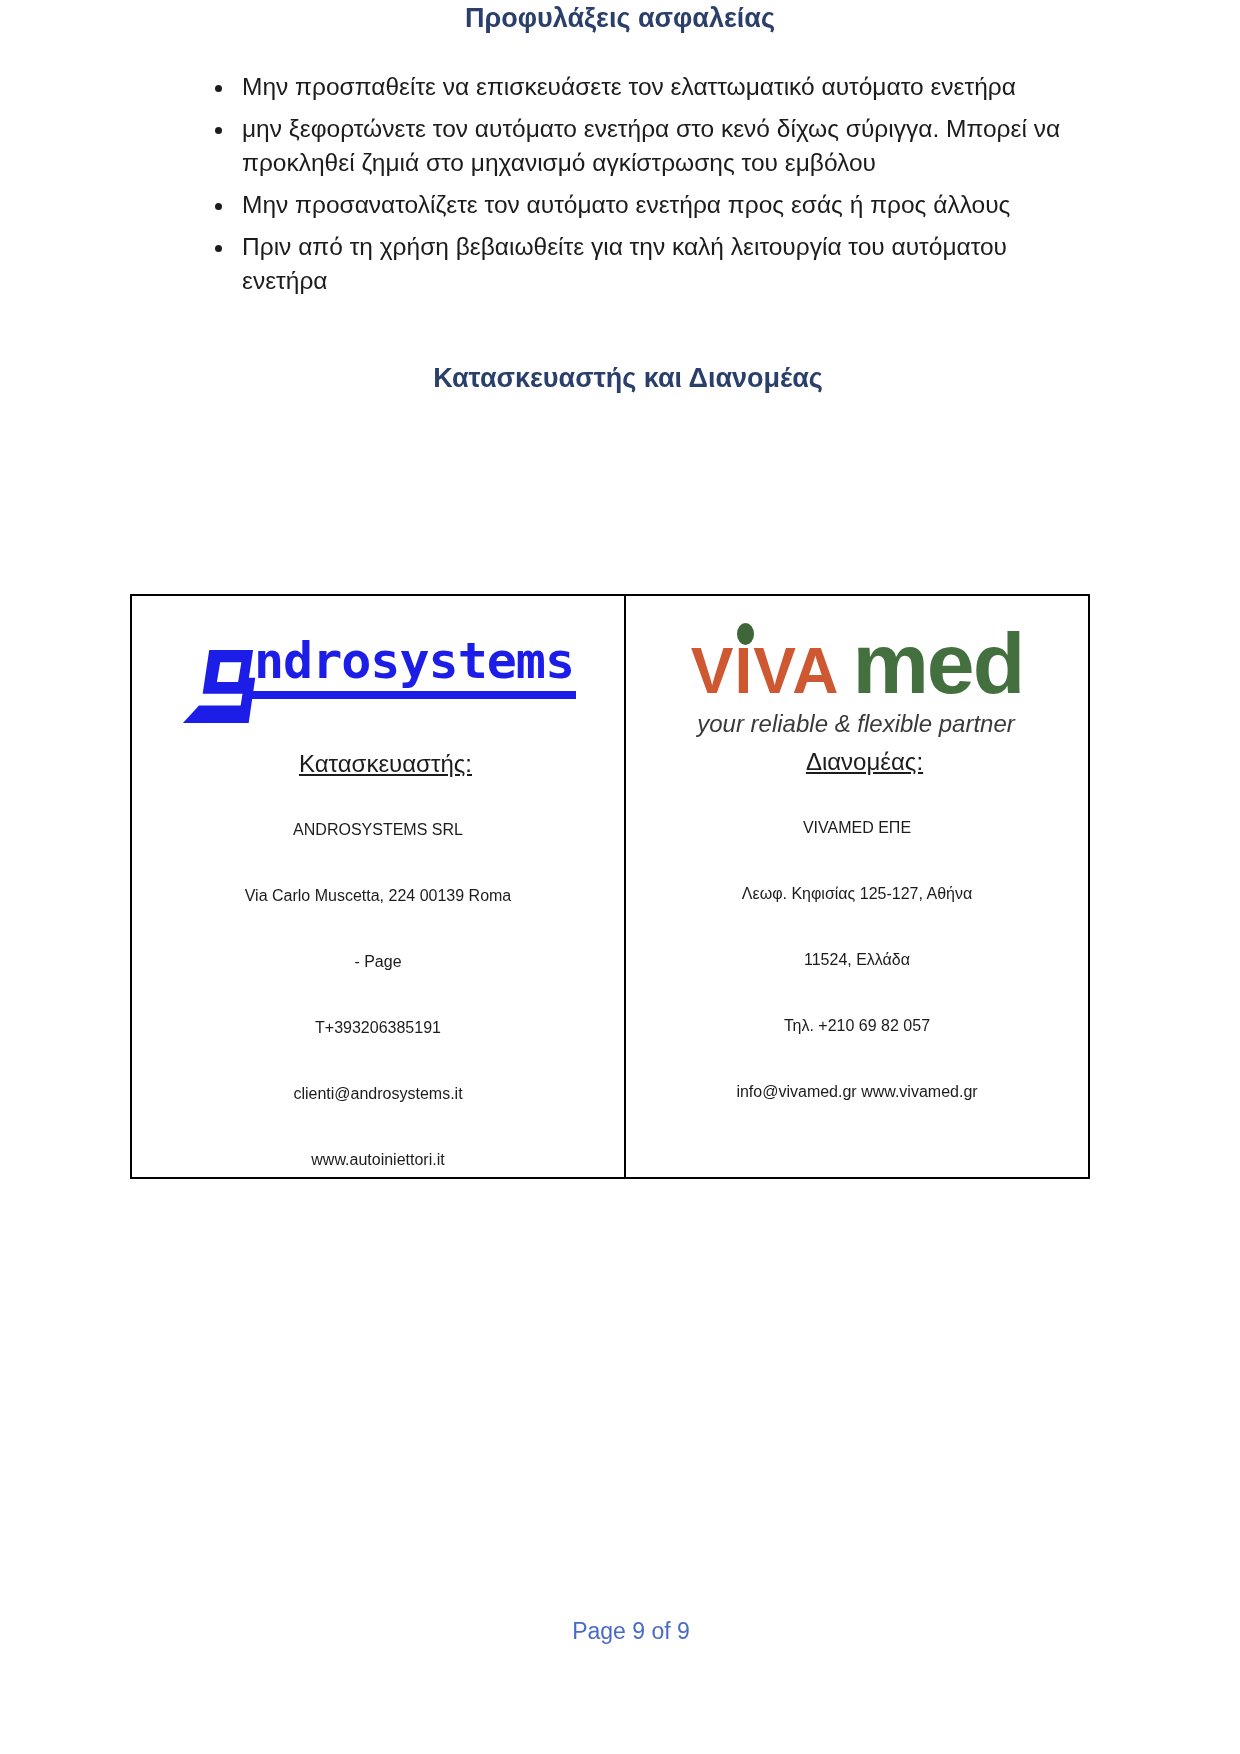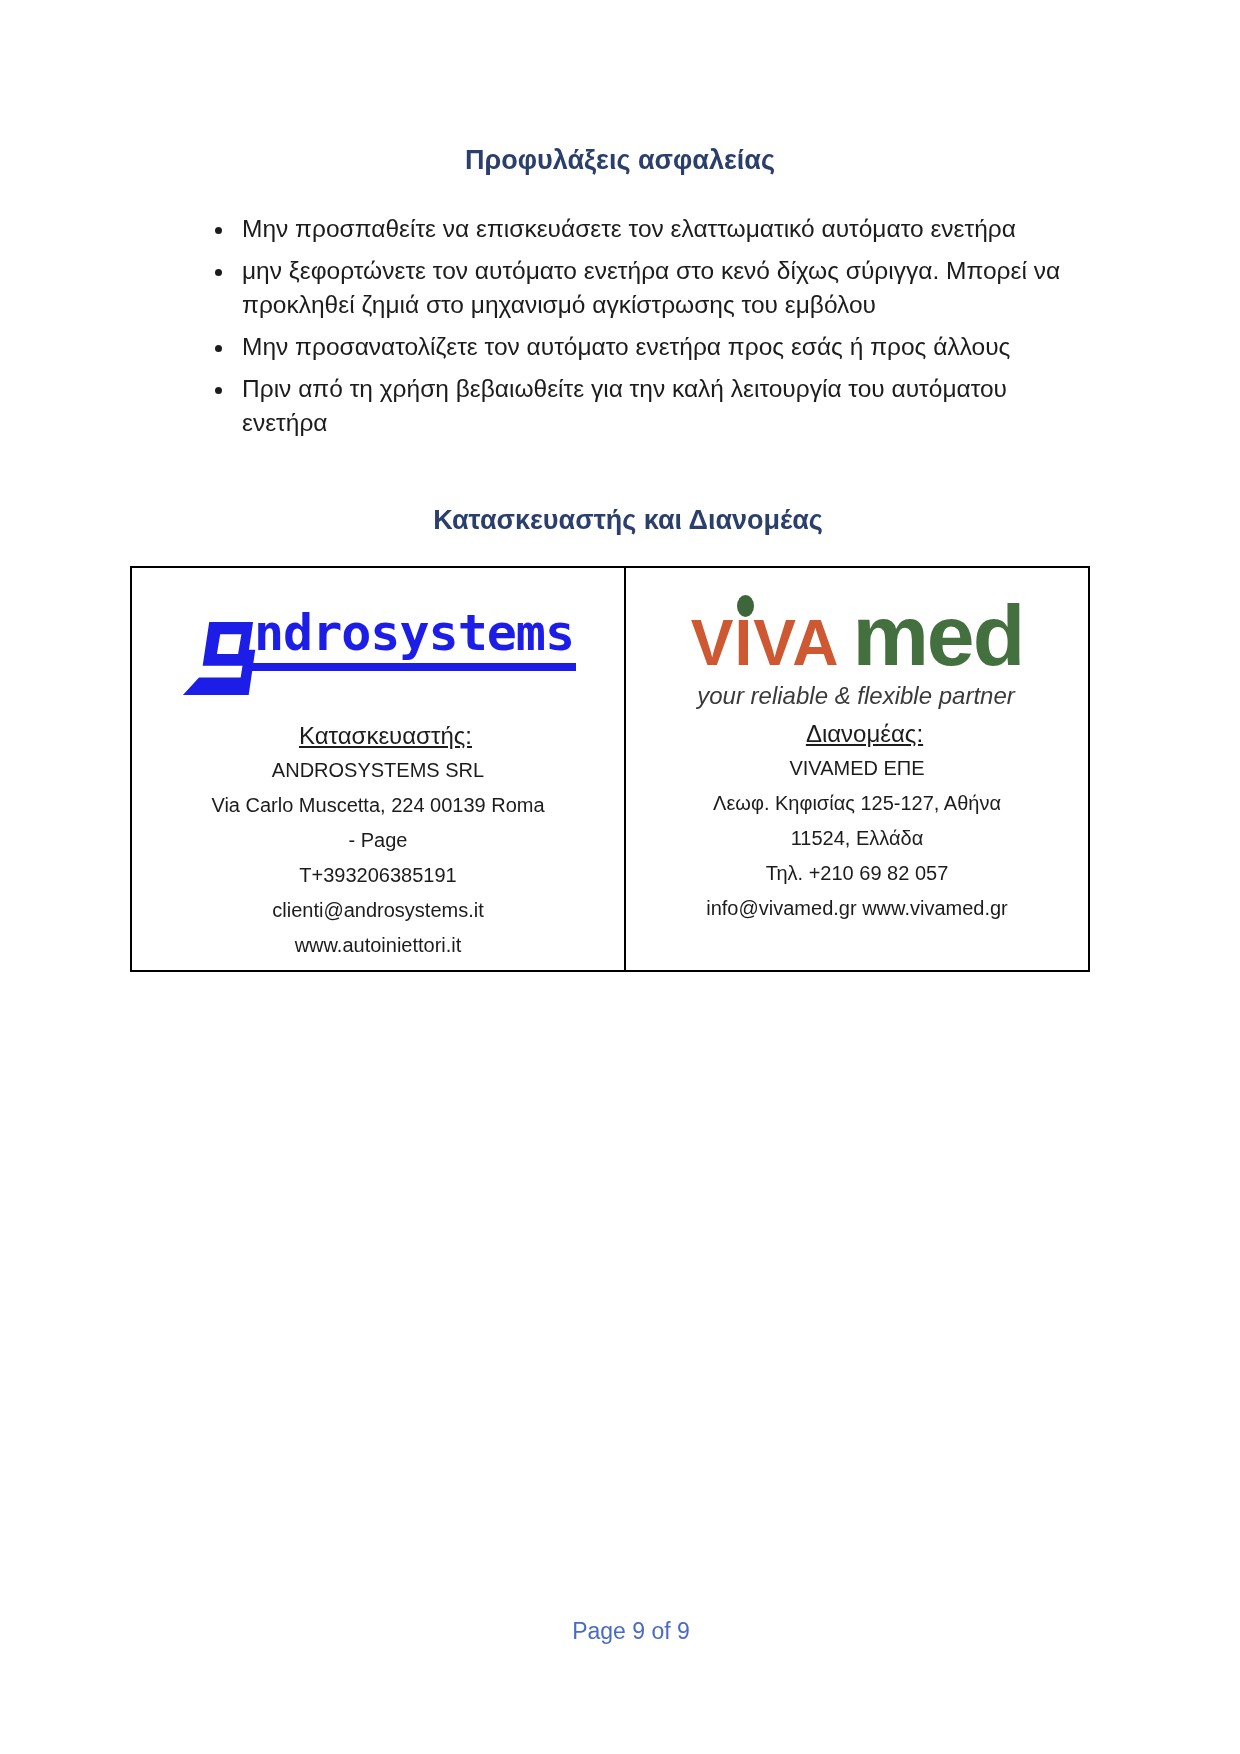--- a/index.html
+++ b/index.html
@@ -7,21 +7,20 @@
     width: 1240px;
     height: 1754px;
     background: #ffffff;
     font-family: "Liberation Sans", sans-serif;
     color: #1c1c1c;
     position: relative;
     overflow: hidden;
   }
   .doc-heading {
     margin: 0;
-    padding-top: 142px;
     text-align: center;
     font-size: 27px;
     font-weight: 700;
     color: #2a3f6b;
     line-height: 36px;
   }
   .doc-heading2 {
     margin: 62px 0 0 0;
     text-align: center;
     font-size: 27px;
@@ -35,21 +34,21 @@
     margin: 34px 0 0 198px;
     padding: 0 0 0 30px;
     font-size: 24.5px;
     line-height: 34px;
     color: #1c1c1c;
   }
   ul.safety-list li { margin: 8px; padding-left: 6px; }
 
   table.info-table {
     position: absolute;
-    top: 566px;
+    top: 594px;
     left: 130px;
     width: 960px;
     height: 406px;
     border-collapse: collapse;
     table-layout: fixed;
   }
   table.info-table td {
     border: 2px solid #000000;
     vertical-align: top;
     text-align: center;
@@ -117,21 +116,21 @@
 
   .cell-label {
     margin-top: 10px;
     font-size: 24px;
     line-height: 35px;
     text-decoration: underline;
     color: #1c1c1c;
     padding-left: 15px;
   }
   .cell-label.dist { margin-top: 6px; }
-  .cell-line { font-size: 20px; line-height: 35px; color: #1c1c1c; }
+  .cell-line { font-size: 16px; line-height: 35px; color: #1c1c1c; margin-top: 31px; }
 
   .page-footer {
     position: absolute;
     top: 1618px;
     left: 11px;
     width: 100%;
     text-align: center;
     font-size: 23px;
     color: #4a6bc5;
   }

